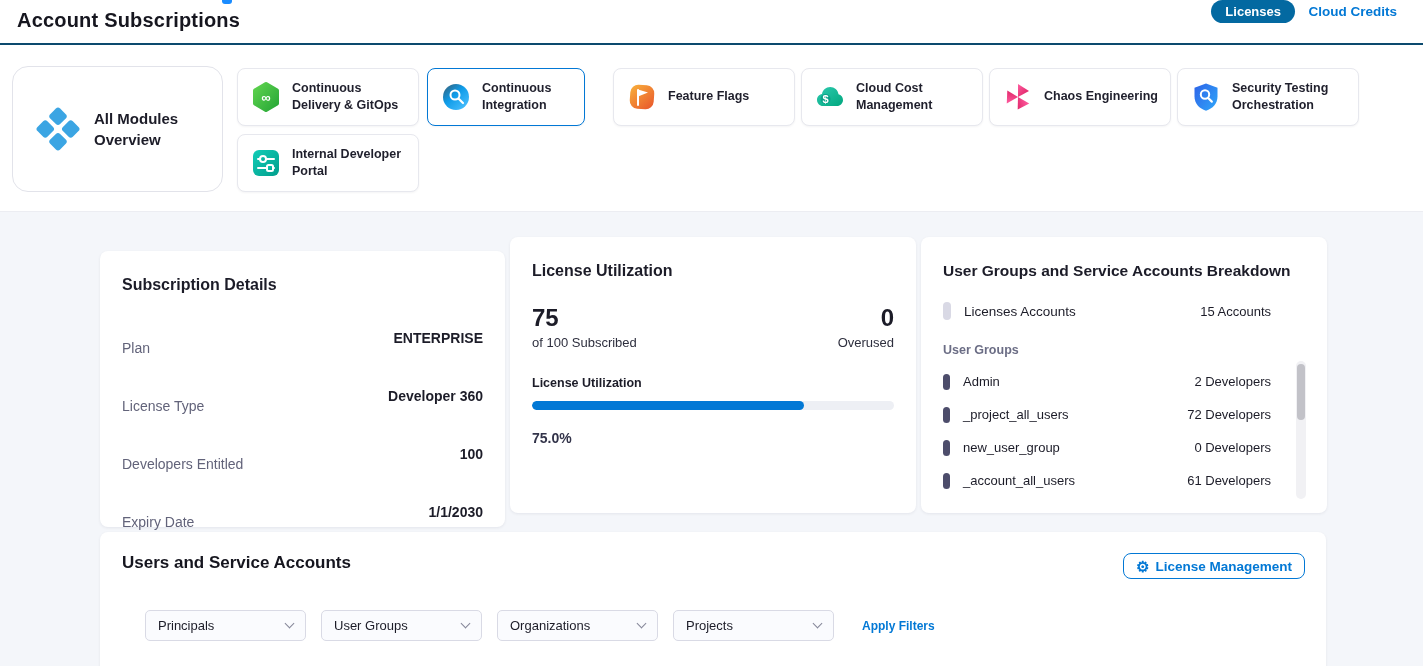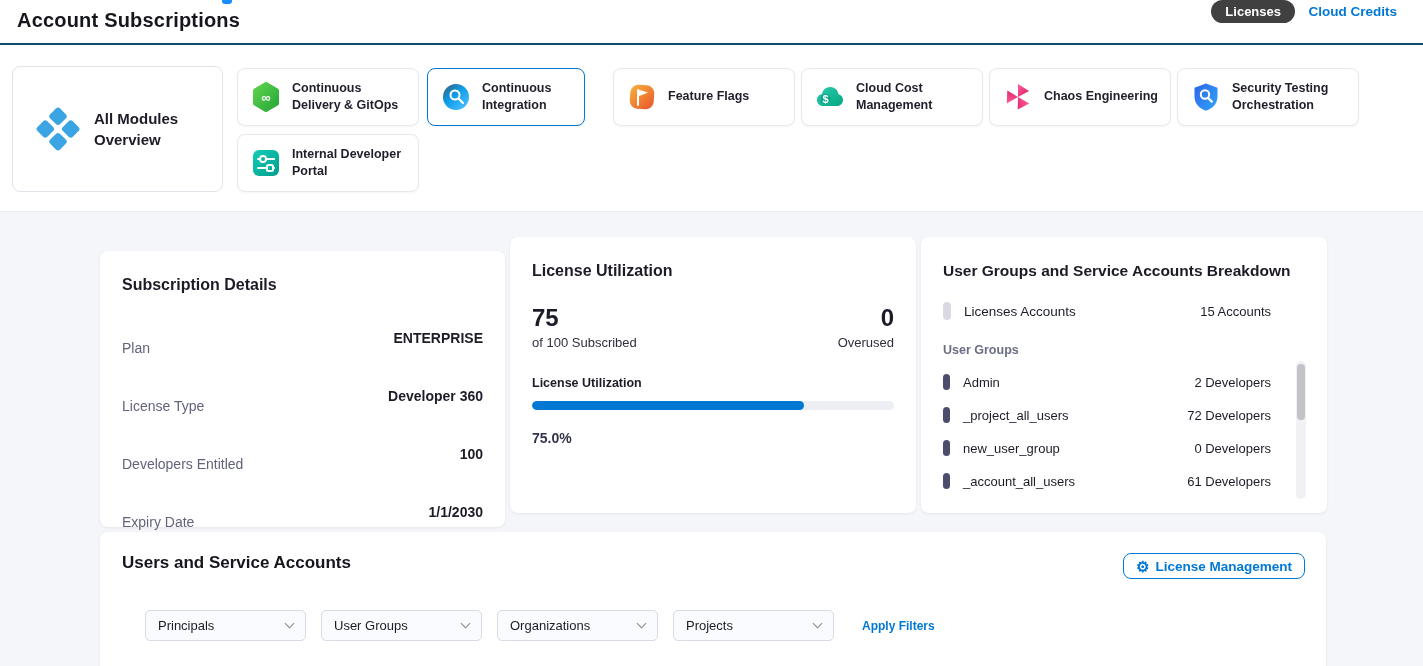--- a/index.html
+++ b/index.html
@@ -9,26 +9,26 @@
     background:#ffffff;
     position:relative;
     overflow:hidden;
     color:#1C1C28;
   }
 
   
   .header { position:absolute; top:0; left:0; right:0; height:45px; background:#fff; border-bottom:2px solid #0c4a6e; z-index:6; }
   .remnant { position:absolute; left:222px; top:0; width:10px; height:4px; background:#1A8CFF; border-radius:0 0 3px 3px; }
   .page-title { position:absolute; left:17px; top:9px; font-size:20px; font-weight:700; color:#16161F; letter-spacing:.2px; }
-  .pill-btn { position:absolute; right:128px; top:0; height:23px; padding:0 14px; background:#404040; color:#fff; border:none; border-radius:12px; font-size:13px; font-weight:600; font-family:inherit; cursor:pointer; }
+  .pill-btn { position:absolute; right:128px; top:0; height:23px; padding:0 14px; background:#0369a1; color:#fff; border:none; border-radius:12px; font-size:13px; font-weight:600; font-family:inherit; cursor:pointer; }
   .cloud-link { position:absolute; right:26px; top:4px; font-size:13.5px; font-weight:600; color:#0278D5; text-decoration:none; cursor:pointer; }
 
   
   .module-band { position:absolute; top:45px; left:0; right:0; height:167px; background:#fff; border-bottom:1px solid #ECEDF2; z-index:5; }
-  .overview-card { position:absolute; left:12px; top:21px; width:211px; height:126px; border:1px solid #E2E3EA; border-radius:8px; background:#fff; display:flex; align-items:center; gap:13px; padding:0 8px 0 22px; cursor:pointer; }
+  .overview-card { position:absolute; left:12px; top:21px; width:211px; height:126px; border:1px solid #E2E3EA; border-radius:16px; background:#fff; display:flex; align-items:center; gap:13px; padding:0 8px 0 22px; cursor:pointer; }
   .overview-label { font-size:15px; font-weight:700; color:#1C1C28; line-height:1.4; }
   .mod-card { position:absolute; height:58px; width:182px; background:#fff; border:1px solid #E7E8EE; border-radius:8px; box-shadow:0 1px 2px rgba(40,41,61,.05); display:flex; align-items:center; gap:10px; padding:0 8px 0 12px; cursor:pointer; }
   .mod-card.selected { border:1.5px solid #0278D5; }
   .mod-label { font-size:12.5px; font-weight:600; color:#1F1F2C; line-height:1.4; }
   .mod-icon { flex:0 0 auto; display:flex; }
   .m-cd  { left:237px;  top:23px; }
   .m-ci  { left:427px;  top:23px; width:158px; }
   .m-ff  { left:613px;  top:23px; }
   .m-ccm { left:801px;  top:23px; }
   .m-ce  { left:989px;  top:23px; }
@@ -55,21 +55,21 @@
   .fill { height:100%; background:#0278D5; border-radius:5px; width:0; }
   .pct { margin-top:20px; font-size:14px; font-weight:700; color:#33344A; }
 
   .card-break { left:921px; top:25px; width:406px; height:276px; padding:25px 22px; }
   .card-break h2 { font-size:15.5px; white-space:nowrap; }
   .sa-row { display:flex; align-items:center; margin-top:22px; font-size:13.5px; color:#1C1C28; padding-right:34px; }
   .marker-light { width:8px; height:18px; border-radius:4px; background:#D9D9E5; margin-right:13px; flex:0 0 auto; }
   .marker-dark { width:7px; height:16px; border-radius:3.5px; background:#4D4D6B; margin-right:13px; flex:0 0 auto; }
   .row-val { margin-left:auto; font-size:13px; color:#1C1C28; }
   .ug-label { margin-top:23px; font-size:12.5px; font-weight:700; color:#6B6D85; }
-  .ug-row { display:flex; align-items:center; margin-top:17px; font-size:13px; color:#1C1C28; padding-right:34px; }
+  .ug-row { display:flex; align-items:flex-start; margin-top:17px; font-size:13px; color:#1C1C28; padding-right:34px; }
   .sbar-track { position:absolute; right:21px; top:124px; width:10px; height:138px; background:#F1F1F4; border-radius:5px; }
   .sbar-thumb { position:absolute; left:1px; top:3px; width:8px; height:56px; background:#C2C2C8; border-radius:4px; cursor:pointer; }
 
   .card-users { left:100px; top:320px; width:1226px; height:200px; }
   .users-title { position:absolute; left:22px; top:21px; font-size:17px; font-weight:700; color:#16161F; }
   .lm-btn { position:absolute; right:21px; top:21px; height:26px; display:flex; align-items:center; gap:6px; padding:0 12px; border:1px solid #0278D5; border-radius:8px; background:#fff; color:#0278D5; font-size:13.5px; font-weight:600; font-family:inherit; cursor:pointer; }
   .gear { font-size:15px; line-height:1; color:#0278D5; }
   .filters { position:absolute; left:45px; top:78px; display:flex; gap:15px; align-items:center; }
   .dd { width:161px; height:31px; background:#FAFBFE; border:1px solid #D9DAE5; border-radius:5px; display:flex; align-items:center; justify-content:space-between; padding:0 12px; font-size:13px; color:#1C1C28; cursor:pointer; }
   .chev { width:7px; height:7px; border-right:1.5px solid #858699; border-bottom:1.5px solid #858699; transform:rotate(45deg); margin-top:-4px; flex:0 0 auto; }

